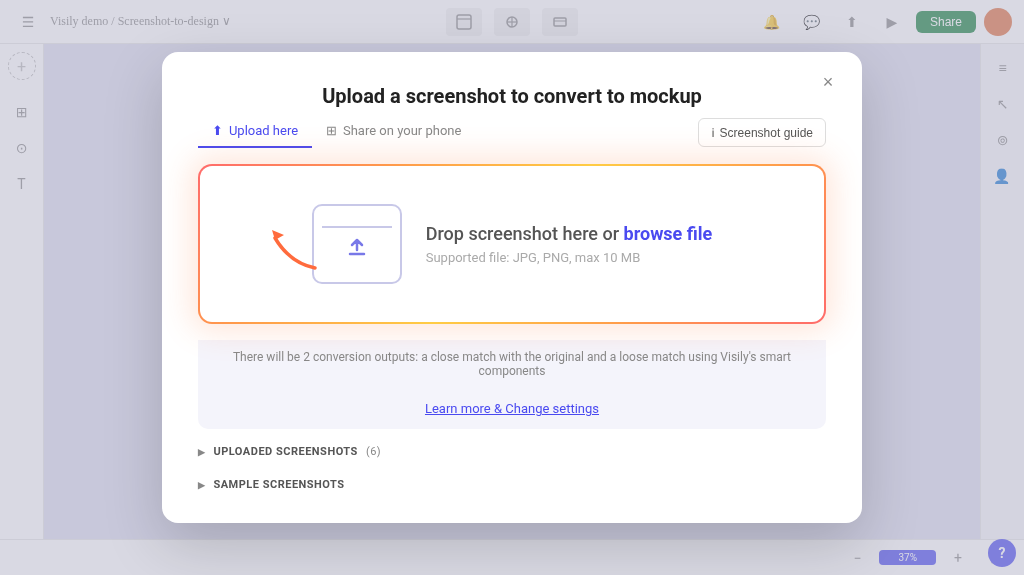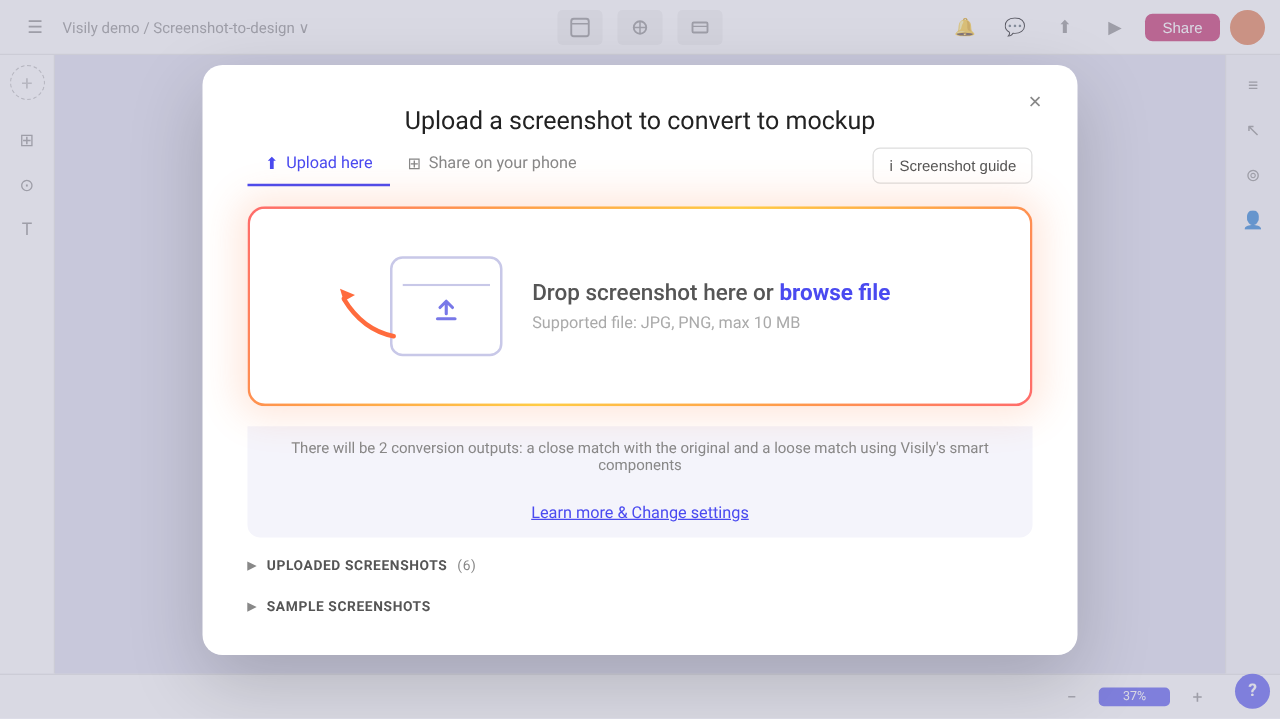--- a/index.html
+++ b/index.html
@@ -34,41 +34,42 @@
     }
     .toolbar-left {
       display: flex;
       align-items: center;
       gap: 6px;
       flex: 1;
     }
     .breadcrumb-text {
       font-size: 12px;
       color: #888;
+      font-family: Liberation Serif, serif;
     }
     .toolbar-center {
       display: flex;
       align-items: center;
       gap: 12px;
     }
     .toolbar-tool {
       width: 36px; height: 28px;
       background: #f0f0f0;
       border-radius: 4px;
       display: flex; align-items: center; justify-content: center;
     }
     .toolbar-right {
       display: flex;
       align-items: center;
       gap: 8px;
       flex: 1;
       justify-content: flex-end;
     }
     .share-btn {
-      background: #be185d;
+      background: #15803d;
       color: #fff;
       border: none;
       border-radius: 6px;
       padding: 4px 14px;
       font-size: 12px;
       cursor: pointer;
     }
     .avatar-circle {
       width: 28px; height: 28px;
       border-radius: 50%;
@@ -189,21 +190,21 @@
       background: none;
       border: none;
       font-size: 18px;
       color: #888;
       cursor: pointer;
       display: flex; align-items: center; justify-content: center;
     }
     .modal-title {
       text-align: center;
       font-size: 20px;
-      font-weight: 400;
+      font-weight: 700;
       color: #222;
       margin-bottom: 9px;
     }
 
     
     .tabs-row {
       display: flex;
       align-items: center;
       justify-content: space-between;
       margin-bottom: 16px;

